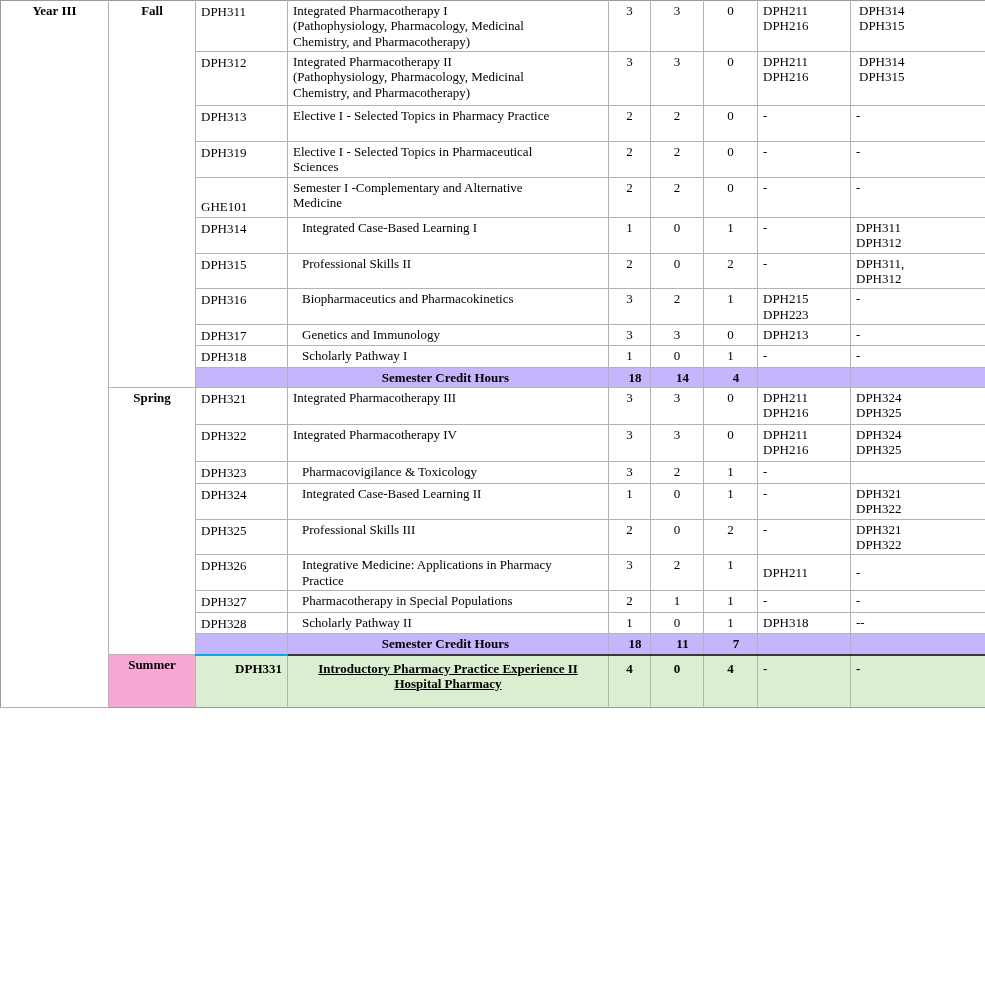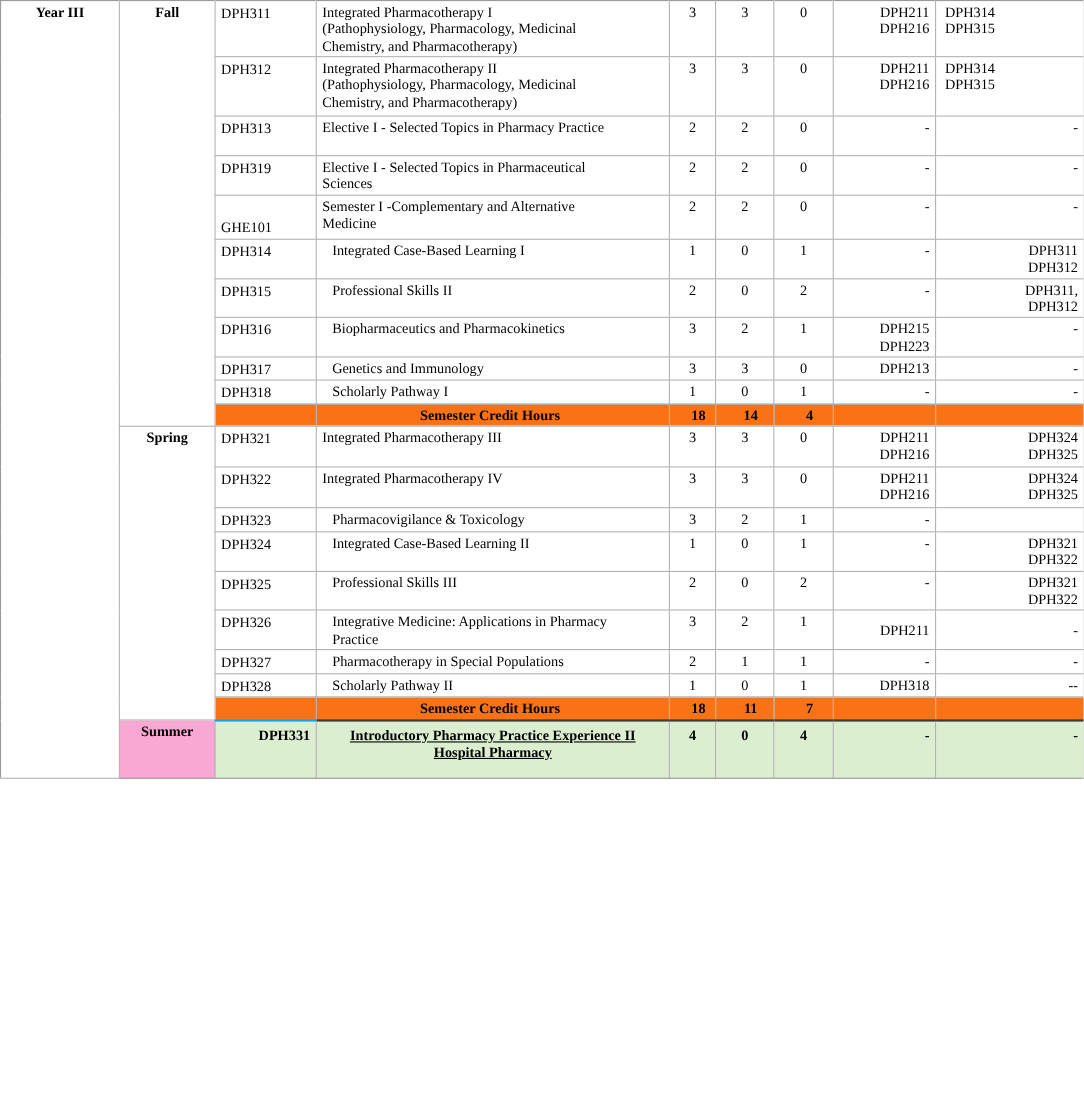--- a/index.html
+++ b/index.html
@@ -68,28 +68,28 @@
     padding-left: 10px;
     vertical-align: top;
   }
   td.title.ind { padding-left: 14px; margin-top: 40px; }
   td.num {
     text-align: center;
     vertical-align: middle;
   }
   td.num.top { vertical-align: top; padding-top: 2px; }
   td.pre, td.co {
-    text-align: right;
+    text-align: left;
     vertical-align: top;
     padding-top: 2px;
   }
   td.pre.mid, td.co.mid { vertical-align: middle; padding-top: 2px; }
 
   tr.sch td {
-    background: #f97316;
+    background: #c4b5fd;
     font-weight: bold;
     border-bottom: 1px solid #b3b3b3;
   }
   tr.sch td.sch-title {
     text-align: center;
     vertical-align: middle;
     padding-left: 0;
   }
   tr.sch td.num { vertical-align: middle; padding-left: 16px; }
 

